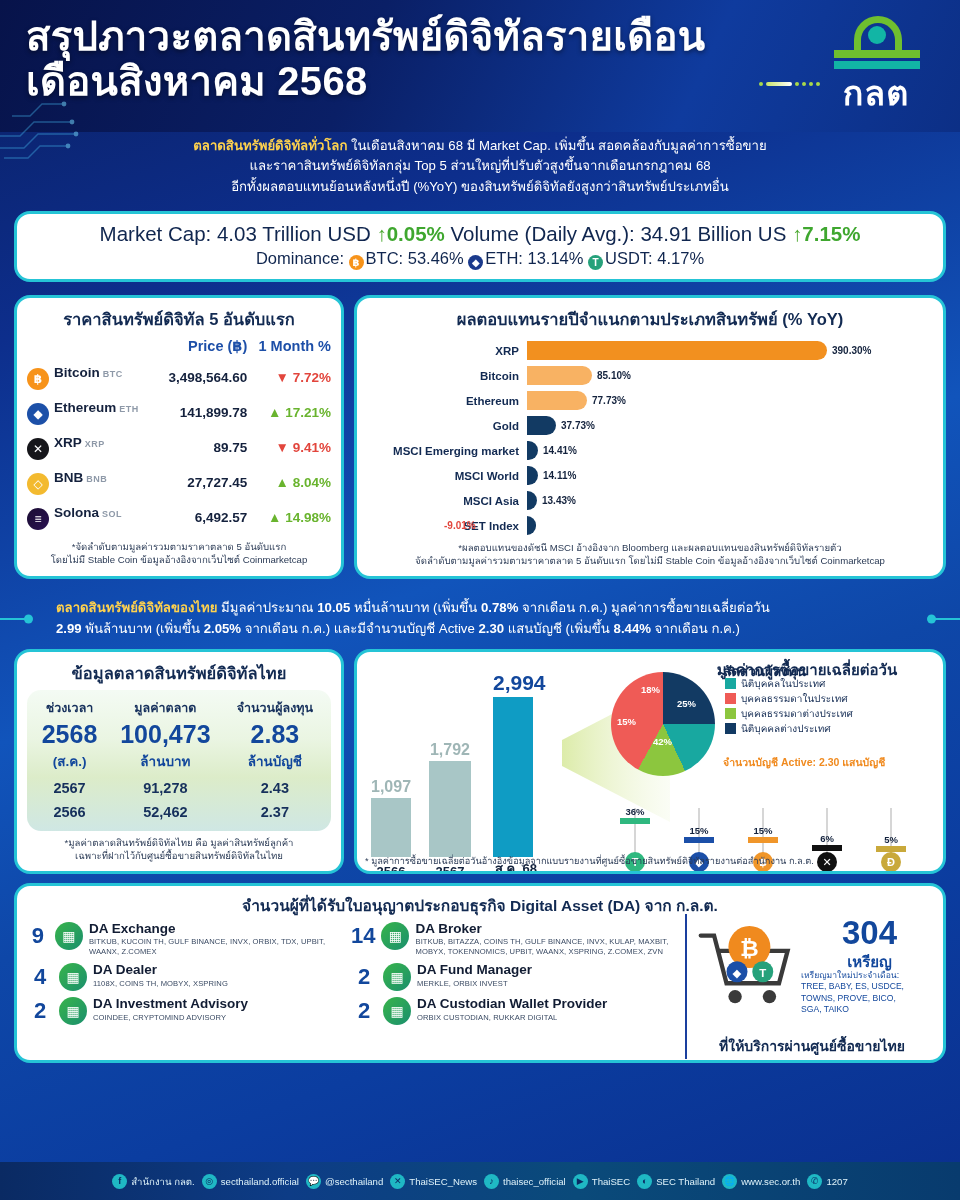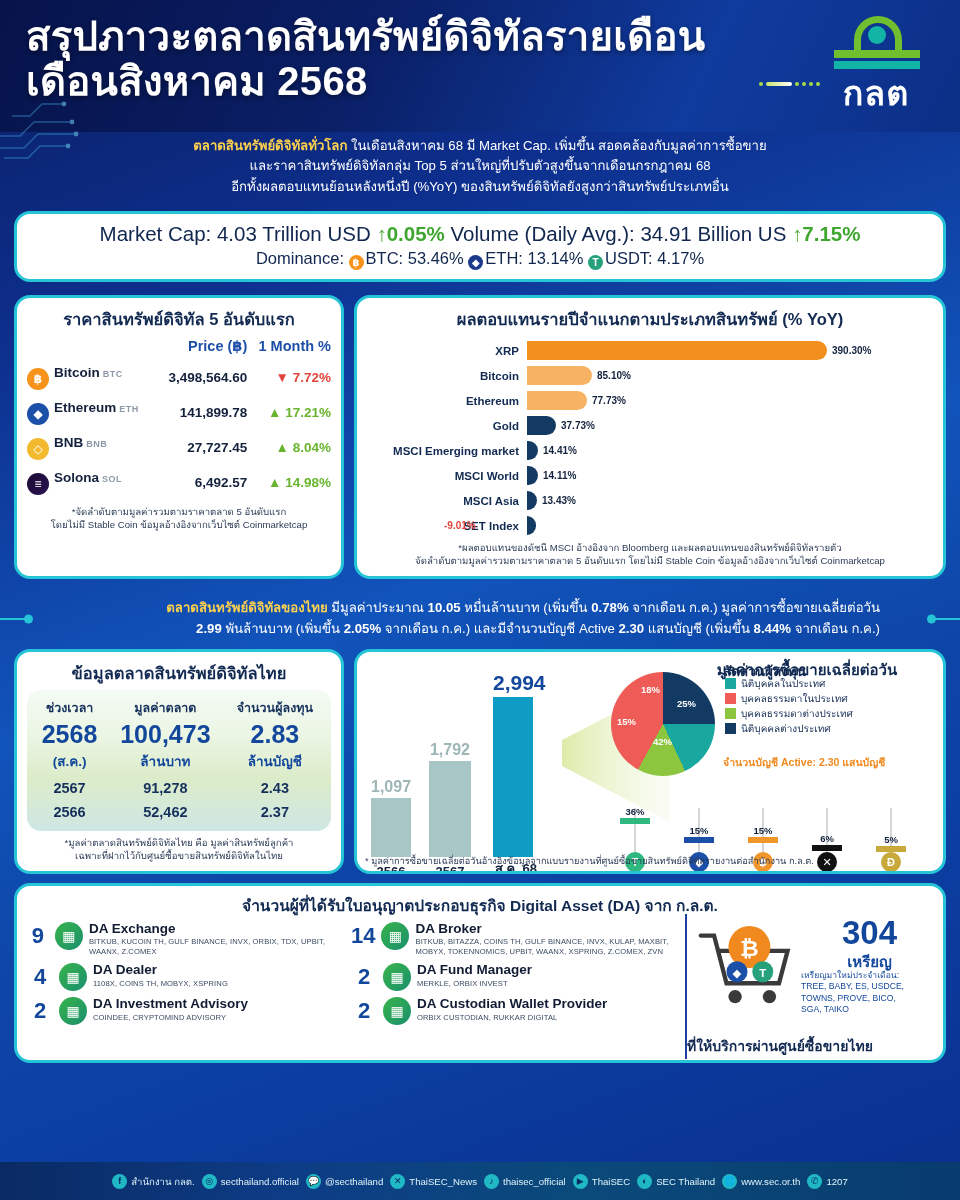--- a/index.html
+++ b/index.html
@@ -79,21 +79,21 @@
   .yoy-rows { padding: 2px 4px 0 0; }
   .yrow { display: flex; align-items: center; height: 25px; }
   .ylab { width: 160px; text-align: right; padding-right: 8px; font-size: 11.5px; font-weight: bold; color: #122a52; }
   .ybarwrap { flex: 1; display: flex; align-items: center; position: relative; }
   .ybar { height: 19px; border-radius: 0 10px 10px 0; }
   .yval { font-size: 10px; font-weight: bold; color: #13223d; margin-left: 5px; white-space: nowrap; }
   .yval.negv { color: #e2453c; position: absolute; right: calc(100% - 0px); margin-right: 3px; }
   .negwrap { position: relative; }
 
   
-  .thband { margin-top: 10px; padding: 8px 80px 10px; color: #fff; text-align: right;
+  .thband { margin-top: 10px; padding: 8px 56px 10px; color: #fff; text-align: left;
     font-size: 13.2px; line-height: 1.6; position: relative; }
   .thband b.hl { color: #ffd24d; }
   .thband b { color: #fff; }
   .node { position: absolute; top: 50%; width: 9px; height: 9px; border-radius: 50%;
     background: #25c4d6; transform: translateY(-50%); }
   .node.l { left: 24px; } .node.r { right: 24px; }
   .nodeline { position: absolute; top: 50%; height: 2px; background: #25c4d6; transform: translateY(-50%); }
   .nodeline.l { left: 0; width: 26px; } .nodeline.r { right: 0; width: 26px; }
 
   
@@ -150,21 +150,21 @@
   .da-sub { font-size: 7.6px; color: #3a4a63; line-height: 1.28; letter-spacing: .1px; margin-top: 1px; }
   .da-right { position: absolute; right: 8px; top: 28px; width: 250px; height: 145px;
     border-left: 2px solid #1a3f9e; padding-left: 8px; }
   .cart { position: absolute; left: 8px; top: 6px; width: 105px; height: 95px; }
   .n304 { position: absolute; left: 120px; top: 2px; width: 125px; text-align: center;
     font-size: 33px; font-weight: bold; color: #12479c; line-height: 1; }
   .n304s { position: absolute; left: 120px; top: 36px; width: 125px; text-align: center;
     font-size: 15px; font-weight: bold; color: #12479c; }
   .newcoins { position: absolute; left: 114px; top: 56px; width: 136px; text-align: left;
     font-size: 8.6px; color: #12479c; line-height: 1.35; }
-  .svc { position: absolute; left: 0; bottom: 2px; width: 250px; 
+  .svc { position: absolute; left: 0; bottom: 2px; width: 250px; text-align: center;
     font-size: 14px; font-weight: bold; color: #122a52; }
 
   
   .footer { position: absolute; left: 0; bottom: 0; width: 960px; height: 38px;
     background: linear-gradient(90deg, #0a2a63 0%, #0d3c86 30%, #0a4a7a 60%, #083b6e 100%);
     display: flex; align-items: center; justify-content: center; gap: 7px; padding: 0 6px; }
   .f-item { display: flex; align-items: center; gap: 4px; }
   .f-ic { width: 15px; height: 15px; border-radius: 50%; background: #1fb8c4; color: #0a2a63;
     font-size: 9px; line-height: 15px; text-align: center; font-weight: bold; }
   .f-tx { color: #dff3fa; font-size: 9.6px; }
@@ -261,20 +261,29 @@
     <span>▼</span> 7.72%
   </td>
  </tr>
  <tr>
   <td class="nm">
     <span class="coin k-eth">◆</span><span>Ethereum</span><span class="tick">ETH</span>
   </td>
   <td class="pr">141,899.78</td>
   <td class="pc pos">
     <span>▲</span> 17.21%
+  </td>
+ </tr>
+ <tr>
+  <td class="nm">
+    <span class="coin k-xrp">✕</span><span>XRP</span><span class="tick">XRP</span>
+  </td>
+  <td class="pr">89.75</td>
+  <td class="pc neg">
+    <span>▼</span> 9.41%
   </td>
  </tr>
  <tr>
   <td class="nm">
     <span class="coin k-bnb">◇</span><span>BNB</span><span class="tick">BNB</span>
   </td>
   <td class="pr">27,727.45</td>
   <td class="pc pos">
     <span>▲</span> 8.04%
   </td>

